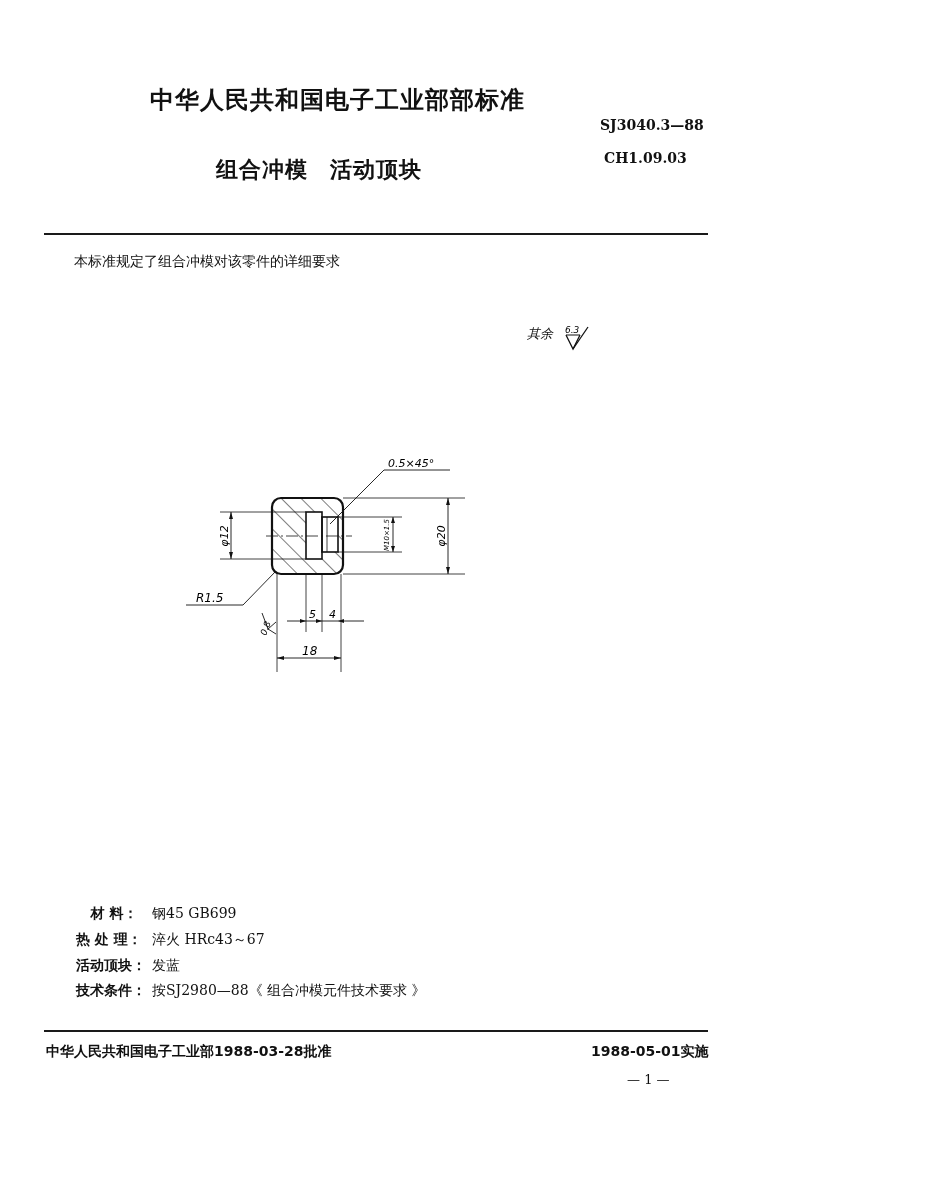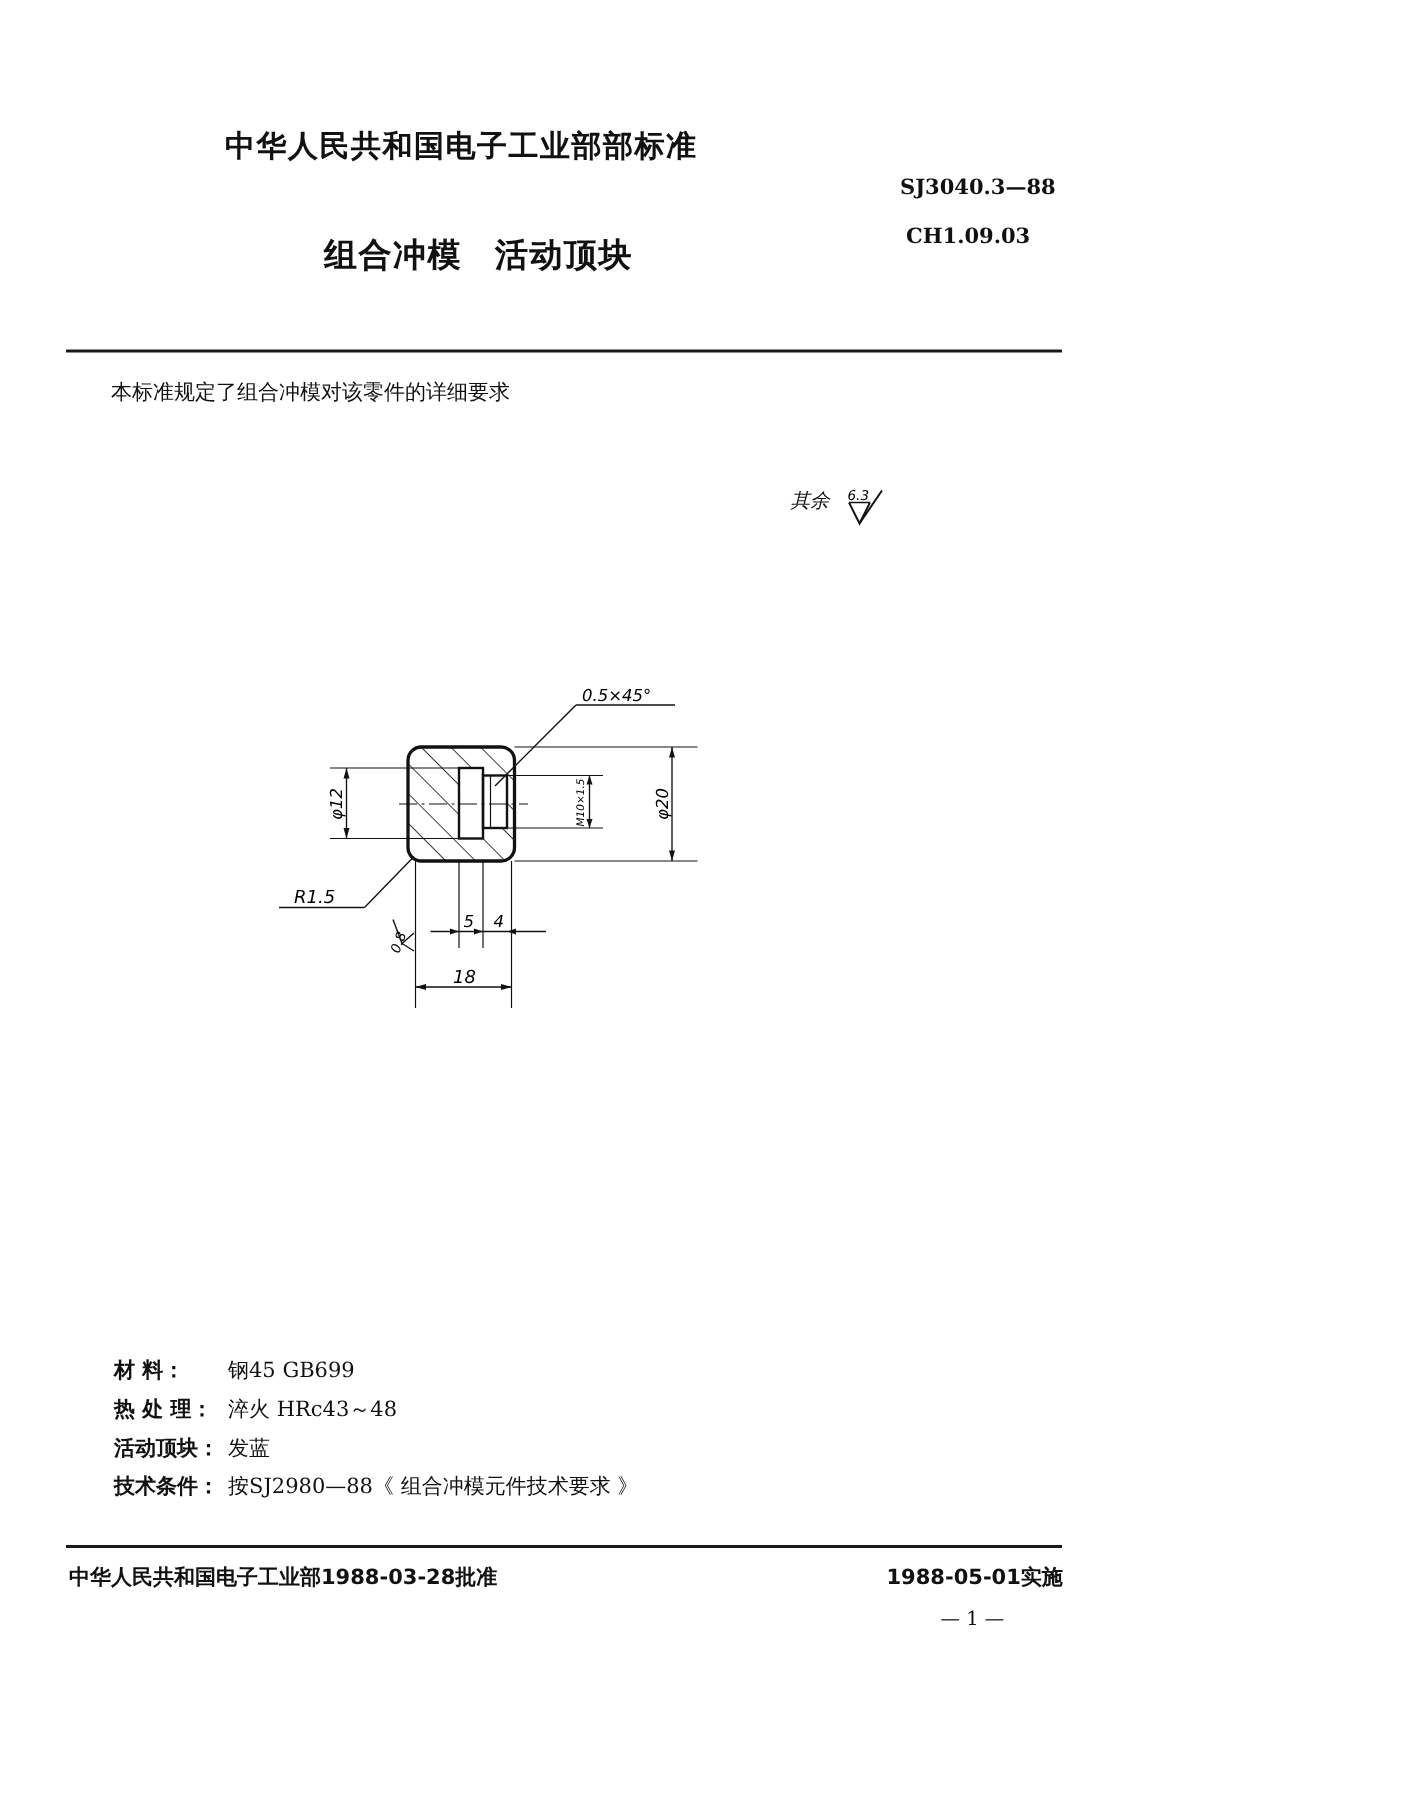--- a/index.html
+++ b/index.html
@@ -1,19 +1,19 @@
 <!DOCTYPE html>
 <html><head>
 <meta charset="utf-8">
 <style>
   html, body { margin: 0; padding: 0; background: #ffffff; }
   body { width: 950px; height: 1199px; position: relative; overflow: hidden;
          font-family: "DejaVu Sans", sans-serif; color: #111; }
   .abs { position: absolute; white-space: nowrap; }
-  .org-title { left: 150px; top: 84px; font-size: 20px; font-weight: bold; letter-spacing: 1px; }
+  .org-title { left: 150px; top: 84px; font-size: 24px; font-weight: bold; letter-spacing: 1px; }
   .doc-title { left: 216px; top: 155px; font-size: 22px; font-weight: bold; letter-spacing: 1px; }
   .doc-title .gap { display: inline-block; width: 22px; }
   .std-code { left: 600px; top: 117px; font-family: "DejaVu Serif", serif; font-weight: bold; font-size: 14px; }
   .cls-code { left: 604px; top: 150px; font-family: "DejaVu Serif", serif; font-weight: bold; font-size: 14px; }
   .rule { position: absolute; left: 44px; width: 664px; height: 2px; background: #1a1a1a; }
   .intro { left: 74px; top: 253px; font-family: Liberation Mono, monospace; font-size: 14px; }
   .roughness { left: 527px; top: 325px; font-size: 13px; font-style: italic; }
   .spec-row { left: 76px; font-size: 14px; }
   .spec-row .lbl { font-weight: bold; display: inline-block; width: 76px; letter-spacing: 0; }
   .spec-row .val { font-family: "DejaVu Serif", serif; }
@@ -134,25 +134,25 @@
     <text x="302" y="655" font-size="12" class="dim-text">18</text>
   </g>
 
   <g>
     <polyline points="276,622 268,629 276,634" fill="none" stroke="#111" stroke-width="0.9"></polyline>
     <line x1="268" y1="629" x2="262" y2="613" stroke="#111" stroke-width="0.9"></line>
     <text transform="translate(266,636) rotate(-70)" font-size="9" class="dim-text">0.8</text>
   </g>
 </svg>
 
-<div class="abs spec-row" style="top:905px;">
+<div class="abs spec-row" style="top:905px;text-align:center;">
   <span class="lbl">材    料：</span><span class="val">钢45   GB699</span>
 </div>
 <div class="abs spec-row" style="top:931px;">
-  <span class="lbl">热 处 理：</span><span class="val">淬火   HRc43～48</span>
+  <span class="lbl">热 处 理：</span><span class="val">淬火   HRc43～67</span>
 </div>
 <div class="abs spec-row" style="top:957px;">
   <span class="lbl">活动顶块：</span><span class="val">发蓝</span>
 </div>
 <div class="abs spec-row" style="top:982px;">
   <span class="lbl">技术条件：</span><span class="val">按SJ2980—88《 组合冲模元件技术要求 》</span>
 </div>
 
 <div class="rule" style="top:1030px;"></div>
 

